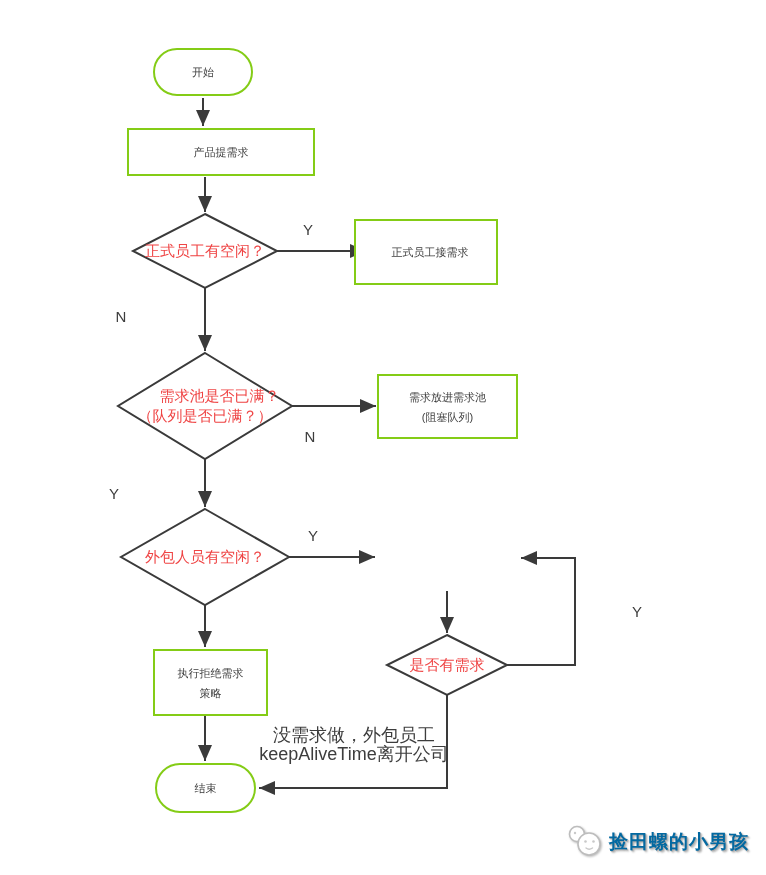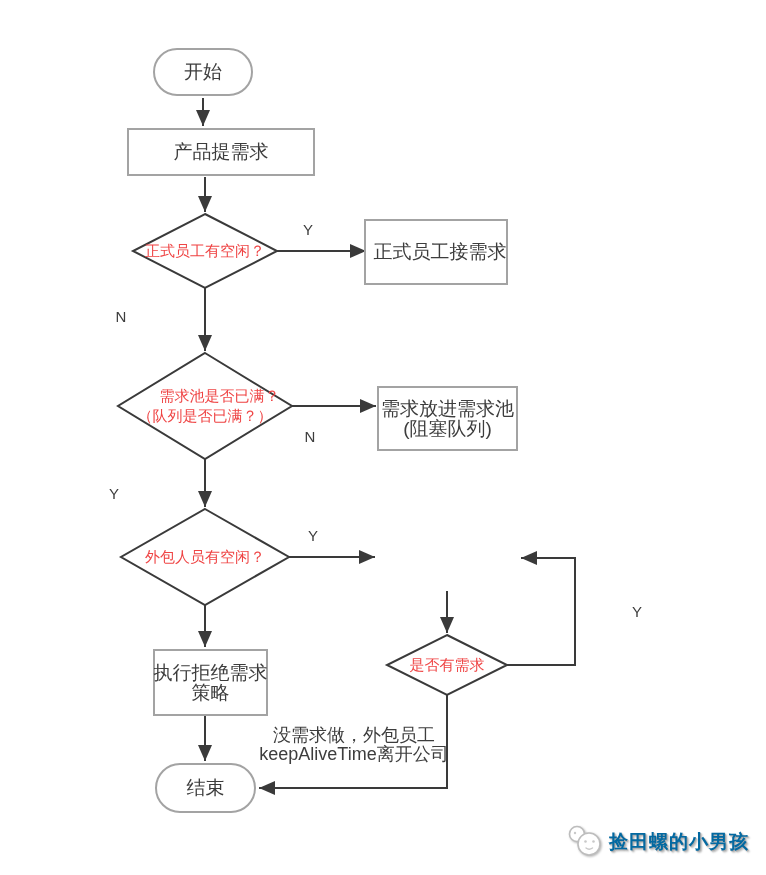--- a/index.html
+++ b/index.html
@@ -8,25 +8,25 @@
     width:766px;height:875px;
     background:#ffffff;
     font-family:"Liberation Sans","DejaVu Sans",sans-serif;
     color:#3d3d3d;
     overflow:hidden;
   }
   .wires{position:absolute;left:0;top:0;}
   .node{
     position:absolute;
     box-sizing:border-box;
-    border:2px solid #a3a3a3;
+    border:2px solid #84cc16;
     background:#ffffff;
     display:flex;align-items:center;justify-content:center;
     text-align:center;
-    font-size:19px;line-height:20px;
+    font-size:11px;line-height:20px;
     color:#3d3d3d;
     white-space:nowrap;
   }
   .terminator{border-radius:25px;}
   .dlabel{
     position:absolute;
     transform:translate(-50%,-50%);
     text-align:center;
     font-size:15px;line-height:20px;
     white-space:nowrap;
@@ -91,25 +91,25 @@
   </svg>
 
   <div class="node terminator" style="left:153px;top:48px;width:100px;height:48px;">
     <span>开始</span>
   </div>
 
   <div class="node" style="left:127px;top:128px;width:188px;height:48px;">
     <span>产品提需求</span>
   </div>
 
-  <div class="node" style="left:364px;top:219px;width:144px;height:66px;padding-left:8px;">
+  <div class="node" style="left:354px;top:219px;width:144px;height:66px;padding-left:8px;">
     <span>正式员工接需求</span>
   </div>
 
-  <div class="node" style="left:377px;top:374px;width:141px;height:65px;margin-top:12px;">
+  <div class="node" style="left:377px;top:374px;width:141px;height:65px;">
     <span>
       <span style="display:block;">需求放进需求池</span>
       <span style="display:block;">(阻塞队列)</span>
     </span>
   </div>
 
 
   <div class="node" style="left:153px;top:649px;width:115px;height:67px;">
     <span>
       <span style="display:block;">执行拒绝需求</span>

